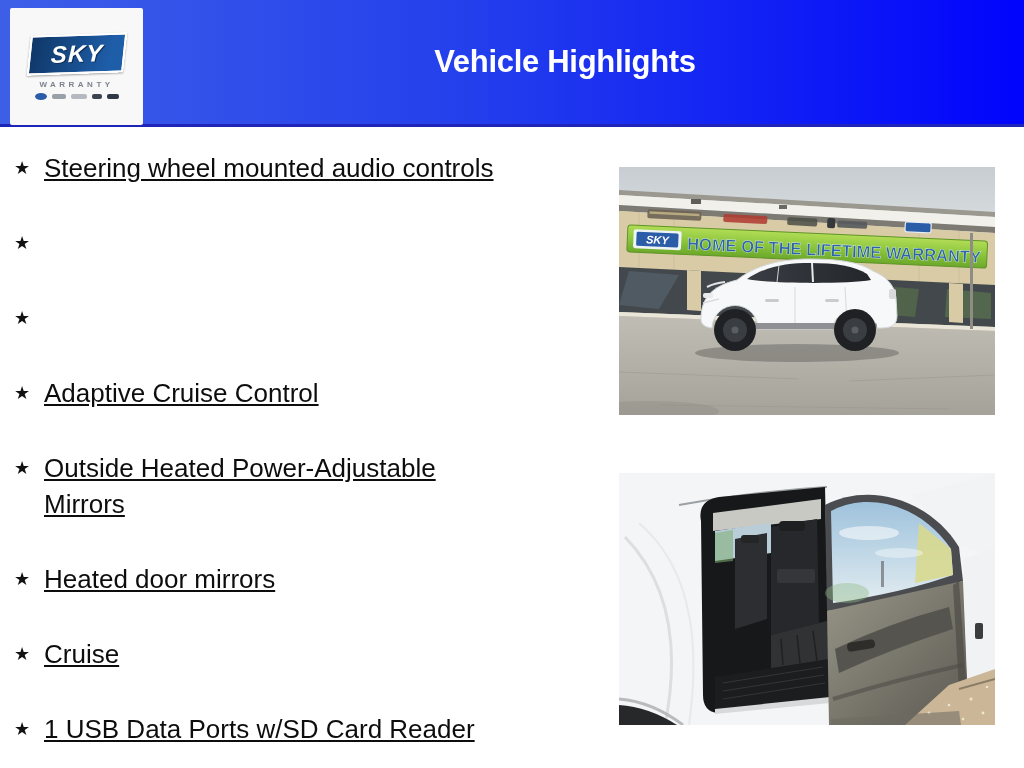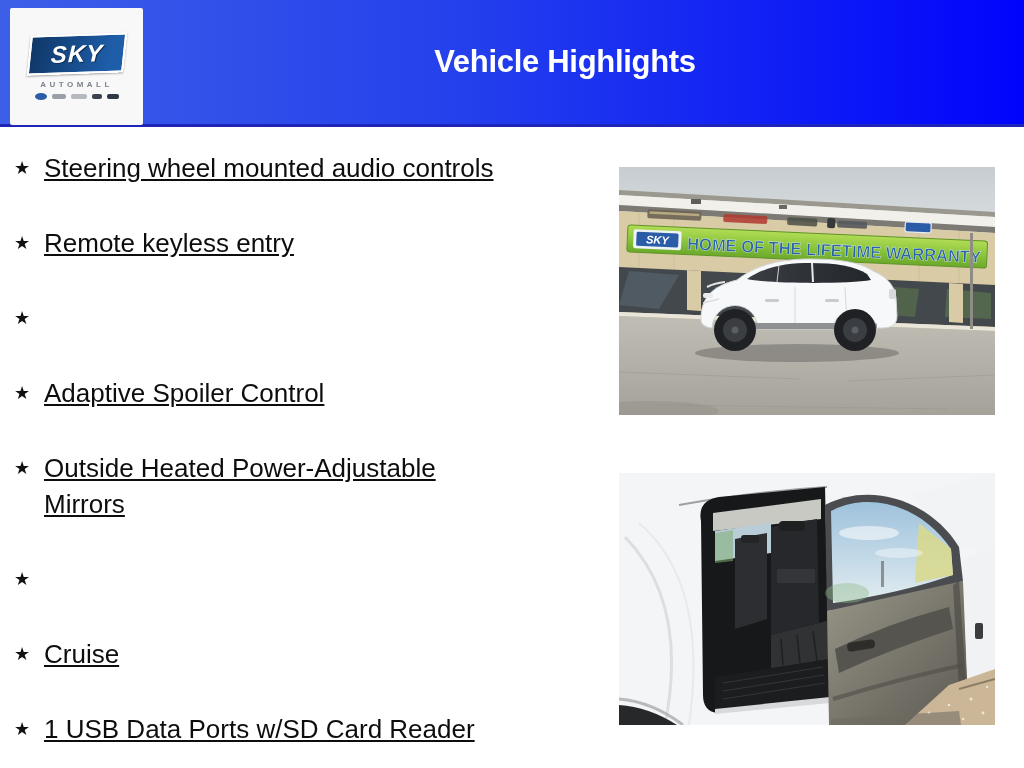--- a/index.html
+++ b/index.html
@@ -74,52 +74,52 @@
 <body>
 
 <div class="header">
   <div class="header-title">Vehicle Highlights</div>
 </div>
 
 <div class="logo-box">
   <div class="logo-flag">
     <span>SKY</span>
   </div>
-  <div class="logo-sub">AUTOMALL</div>
+  <div class="logo-sub">WARRANTY</div>
   <div class="logo-brands">
     <i class="bm1"></i>
     <i class="bm2"></i>
     <i class="bm3"></i>
     <i class="bm4"></i>
     <i class="bm5"></i>
   </div>
 </div>
 
 <ul class="highlights">
   <li>
     <span class="star">★</span>
     <span class="li-text">Steering wheel mounted audio controls</span>
   </li>
   <li>
     <span class="star">★</span>
-    <span class="li-text">Remote keyless entry</span>
-  </li>
-  <li>
-    <span class="star">★</span>
-  </li>
-  <li>
-    <span class="star">★</span>
-    <span class="li-text">Adaptive Spoiler Control</span>
+  </li>
+  <li>
+    <span class="star">★</span>
+  </li>
+  <li>
+    <span class="star">★</span>
+    <span class="li-text">Adaptive Cruise Control</span>
   </li>
   <li class="li-narrow">
     <span class="star">★</span>
     <span class="li-text">Outside Heated Power-Adjustable Mirrors</span>
   </li>
   <li>
     <span class="star">★</span>
+    <span class="li-text">Heated door mirrors</span>
   </li>
   <li>
     <span class="star">★</span>
     <span class="li-text">Cruise</span>
   </li>
   <li>
     <span class="star">★</span>
     <span class="li-text">1 USB Data Ports w/SD Card Reader</span>
   </li>
 </ul>

